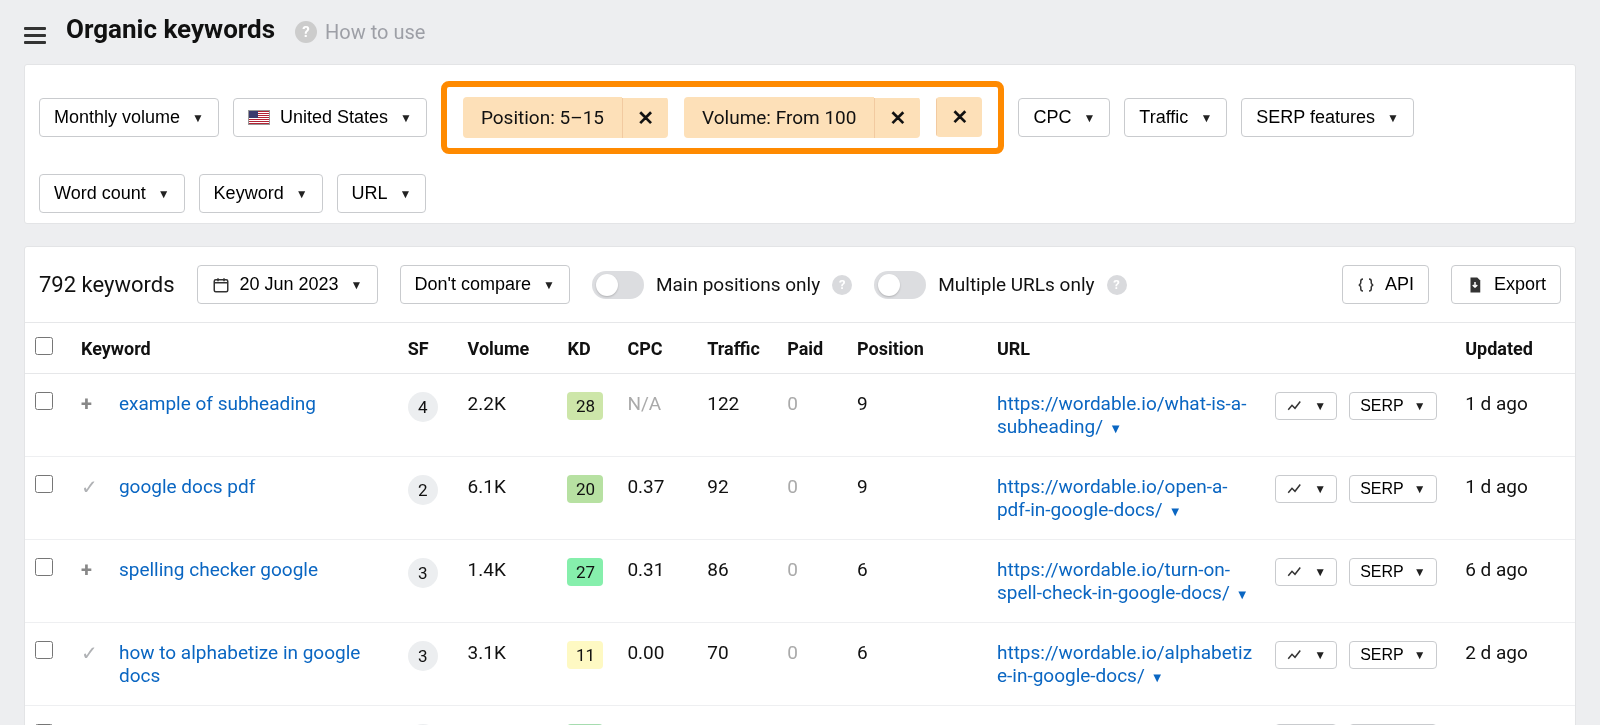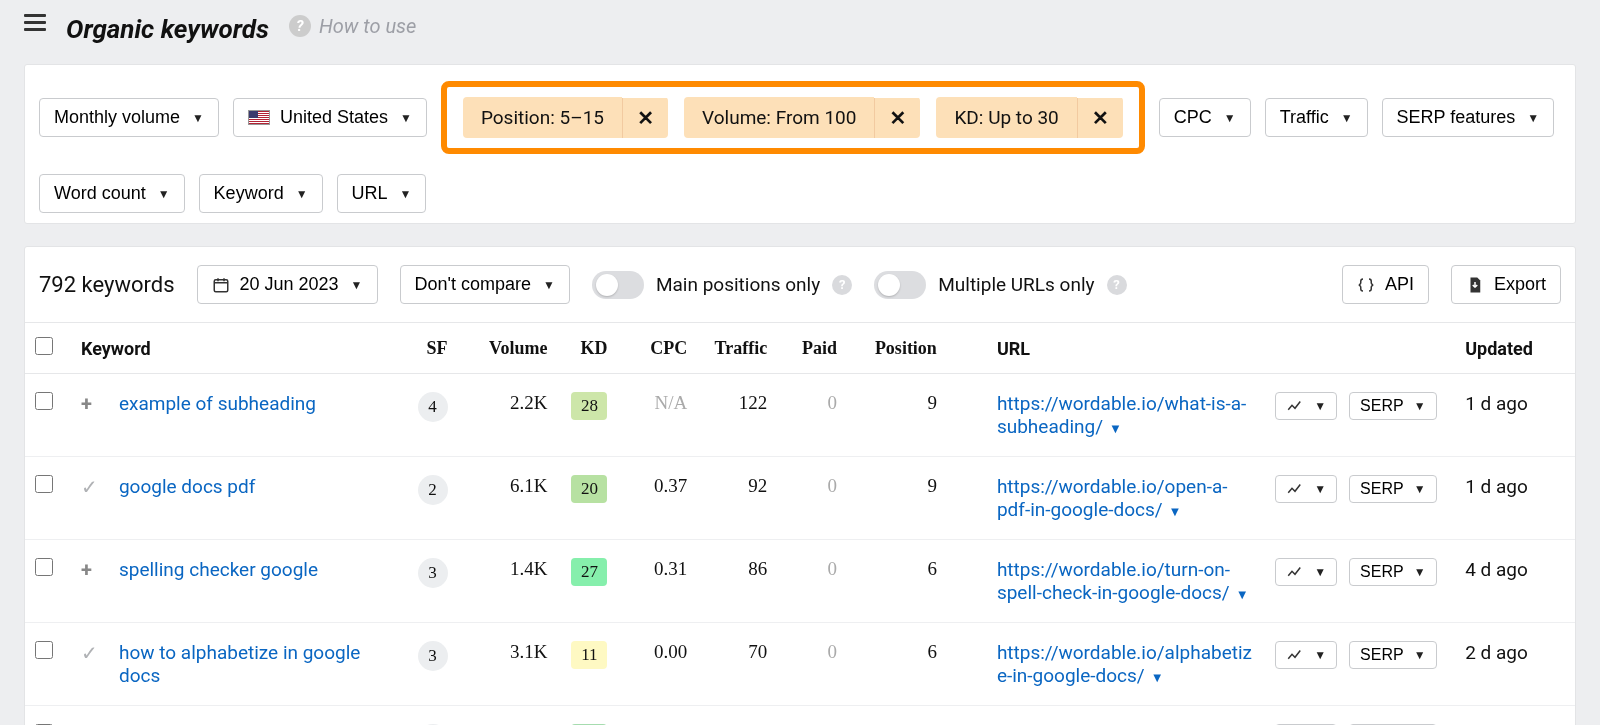--- a/index.html
+++ b/index.html
@@ -1,17 +1,17 @@
 <!DOCTYPE html>
 <html><head>
 <meta charset="utf-8">
 <style>
   * { box-sizing: border-box; margin: 0; padding: 0; }
   body { font-family: -apple-system, BlinkMacSystemFont, "Segoe UI", Roboto, Helvetica, Arial, sans-serif; background: #edeef0; color: #111; font-size: 18px; width: 1600px; }
-  .header { display: flex; align-items: flex-start; gap: 20px; padding: 14px 24px; font-style: italic; }
+  .header { display: flex; align-items: flex-end; gap: 20px; padding: 14px 24px; }
   .hamburger { display: inline-flex; flex-direction: column; gap: 4px; cursor: pointer; }
   .hamburger span { display: block; width: 22px; height: 3px; background: #333; border-radius: 1px; }
   .title { font-size: 26px; font-weight: 700; }
   .howto { display: inline-flex; align-items: center; gap: 8px; color: #9d9fa6; font-size: 20px; }
   .qmark { display: inline-flex; align-items: center; justify-content: center; width: 22px; height: 22px; border-radius: 50%; background: #ccc; color: #fff; font-weight: 700; font-size: 15px; }
 
   .panel { background: #fff; margin: 6px 24px 0 24px; border: 1px solid #e3e4e6; border-radius: 3px; }
   .filters { padding: 16px 14px 10px 14px; display: flex; flex-wrap: wrap; gap: 20px 14px; align-items: center; }
   .filter-btn { display: inline-flex; align-items: center; gap: 10px; padding: 8px 14px; border: 1px solid #c9cbce; border-radius: 4px; background: #fff; font-size: 18px; cursor: pointer; white-space: nowrap; }
   .caret { font-size: 12px; margin-left: 2px; color: #222; }
@@ -31,21 +31,21 @@
   .spacer { flex: 1; }
   .toggle { display: inline-flex; align-items: center; gap: 12px; font-size: 19px; }
   .switch { width: 52px; height: 28px; border-radius: 14px; background: #dcdde0; position: relative; }
   .switch::after { content: ""; position: absolute; width: 22px; height: 22px; border-radius: 50%; background: #fff; top: 3px; left: 4px; box-shadow: 0 1px 2px rgba(0,0,0,.2); }
   .help { display: inline-flex; align-items: center; justify-content: center; width: 20px; height: 20px; border-radius: 50%; background: #d9dadd; color: #fff; font-weight: 700; font-size: 13px; }
 
   
   table { width: 100%; border-collapse: collapse; }
   thead th { text-align: left; padding: 14px 10px; font-size: 18px; font-weight: 700; border-top: 1px solid #e6e7e9; border-bottom: 1px solid #e6e7e9; white-space: nowrap; }
   tbody td { padding: 18px 10px; border-bottom: 1px solid #eeeff1; vertical-align: top; font-size: 19px; }
-  th.num, td.num { text-align: right; font-family: Liberation Serif, serif; }
+  th.num, td.num { text-align: left; }
   .chk { width: 18px; height: 18px; }
   .kw-link { color: #0a66c2; text-decoration: none; }
   .url-link { color: #0a66c2; text-decoration: none; word-break: break-word; }
   .url-caret { color: #0a66c2; font-size: 13px; margin-left: 6px; }
   .sf-pill { display: inline-flex; min-width: 30px; height: 30px; padding: 0 7px; border-radius: 15px; background: #eceef0; align-items: center; justify-content: center; font-size: 17px; }
   .kd-pill { display: inline-flex; width: 36px; height: 28px; border-radius: 4px; align-items: center; justify-content: center; font-size: 17px; }
   .kd-28 { background: #cde6a9; }
   .kd-20 { background: #b7e1a2; }
   .kd-27 { background: #86efac; }
   .kd-11 { background: #fef9c3; }
@@ -88,21 +88,20 @@
     <div class="highlight-box">
       <div class="chip">
           <span class="chip-label">Position: 5–15</span>
           <span class="chip-x">✕</span>
         </div>
       <div class="chip">
           <span class="chip-label">Volume: From 100</span>
           <span class="chip-x">✕</span>
         </div>
       <div class="chip">
-          <span class="chip-label">KD: Up to 30</span>
           <span class="chip-x">✕</span>
         </div>
     </div>
 
     <button class="filter-btn">
         <span>CPC</span>
         <span class="caret">▼</span>
       </button>
     <button class="filter-btn">
         <span>Traffic</span>
@@ -273,21 +272,21 @@
                 <svg class="ico" viewBox="0 0 24 24">
                   <path d="M3 17l5-6 4 4 7-9" fill="none" stroke="#333" stroke-width="2"></path>
                 </svg>
                 <span class="caret">▼</span>
               </button>
               <button class="small-btn">
                 <span>SERP</span>
                 <span class="caret">▼</span>
               </button>
             </div></td>
-          <td>4 d ago</td>
+          <td>6 d ago</td>
         </tr>
         <tr>
           <td><input type="checkbox" class="chk" style=""></td>
           <td><span class="check-ico">✓</span></td>
           <td><a href="#" class="kw-link">how to alphabetize in google docs</a></td>
           <td class="num"><span class="sf-pill">3</span></td>
           <td class="num">3.1K</td>
           <td class="num"><span class="kd-pill kd-11">11</span></td>
           <td class="num ">0.00</td>
           <td class="num">70</td>

